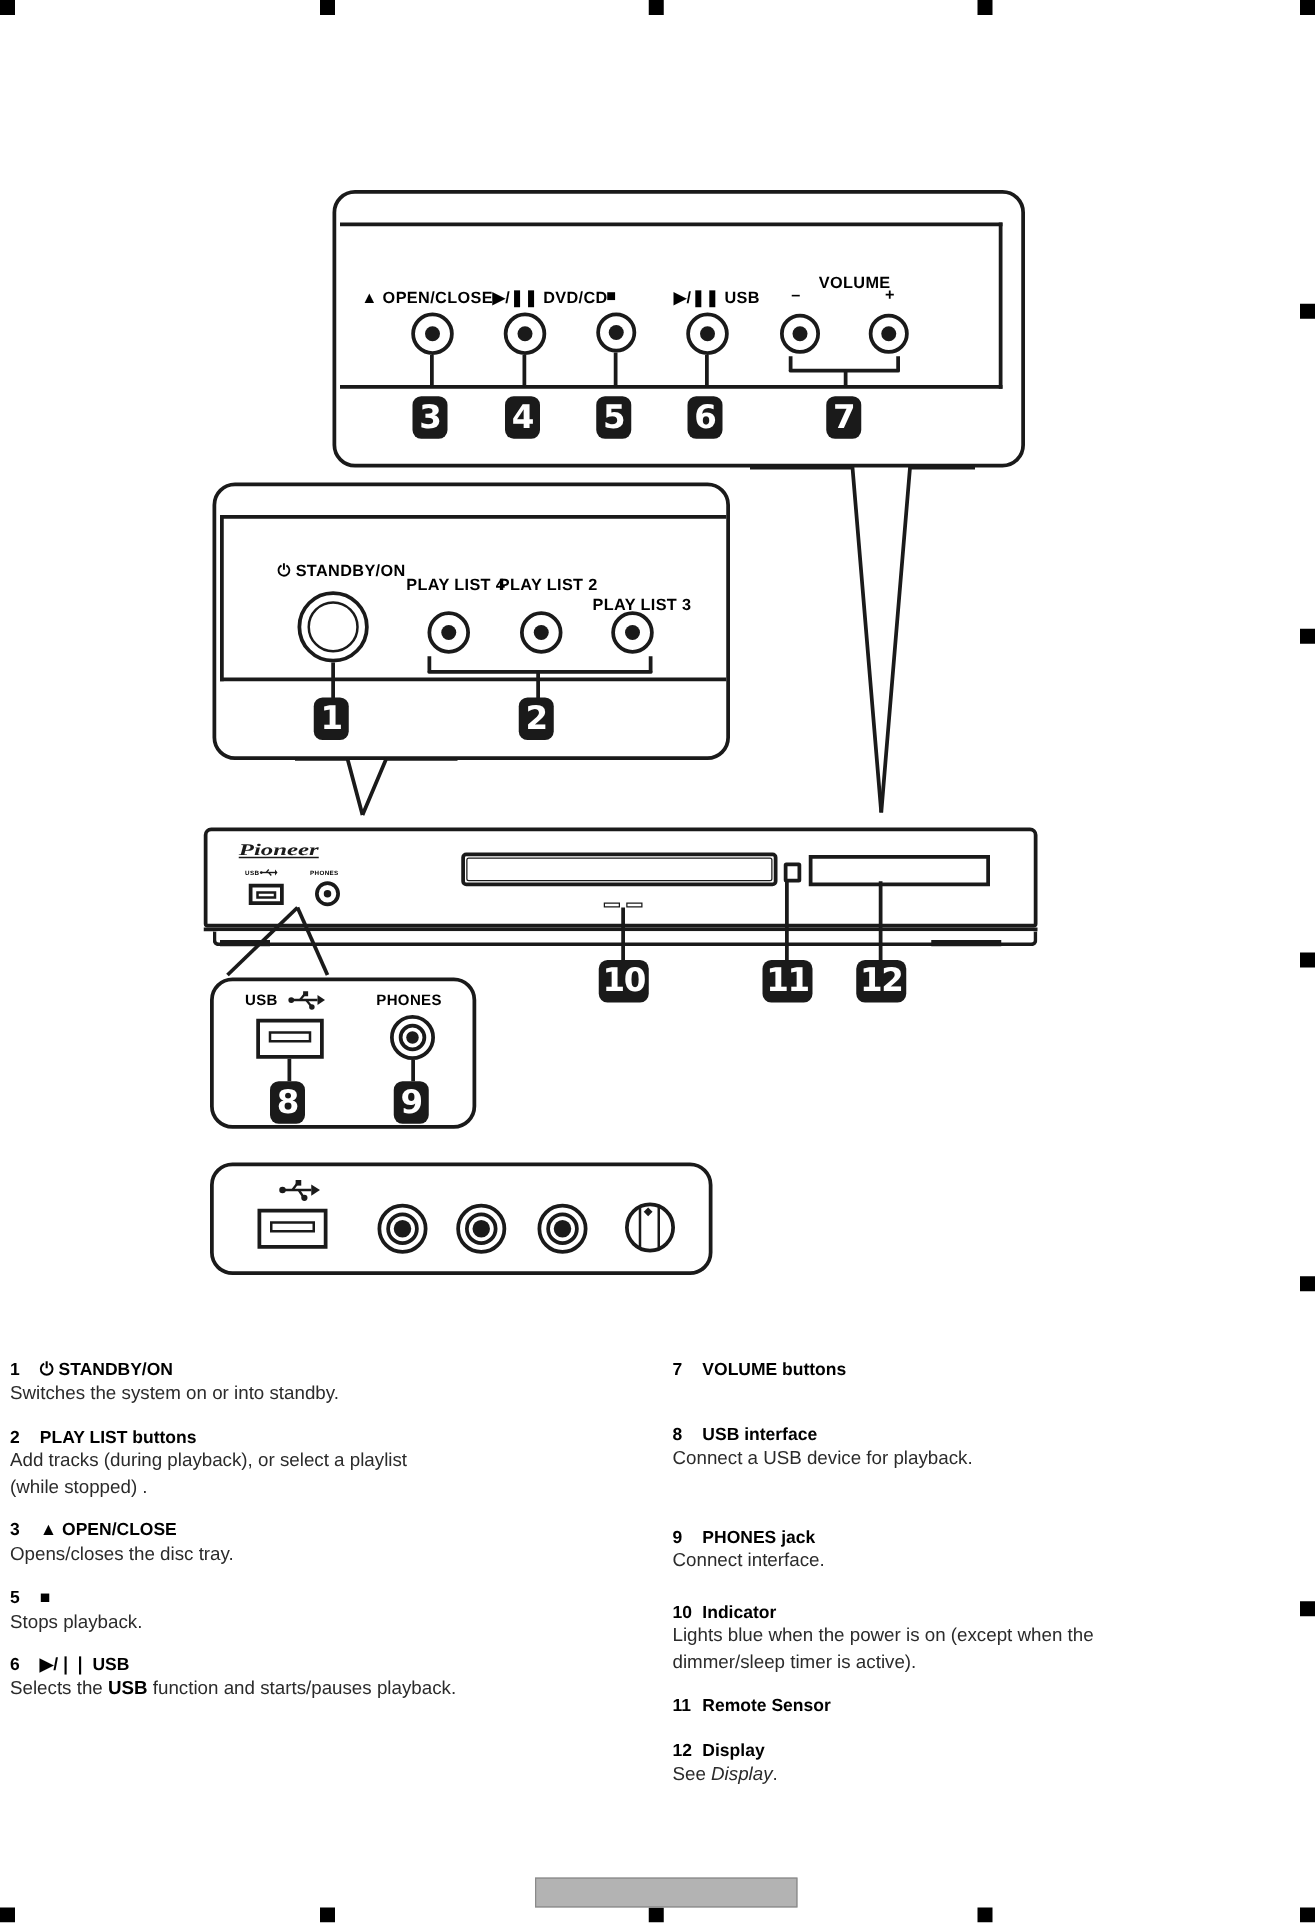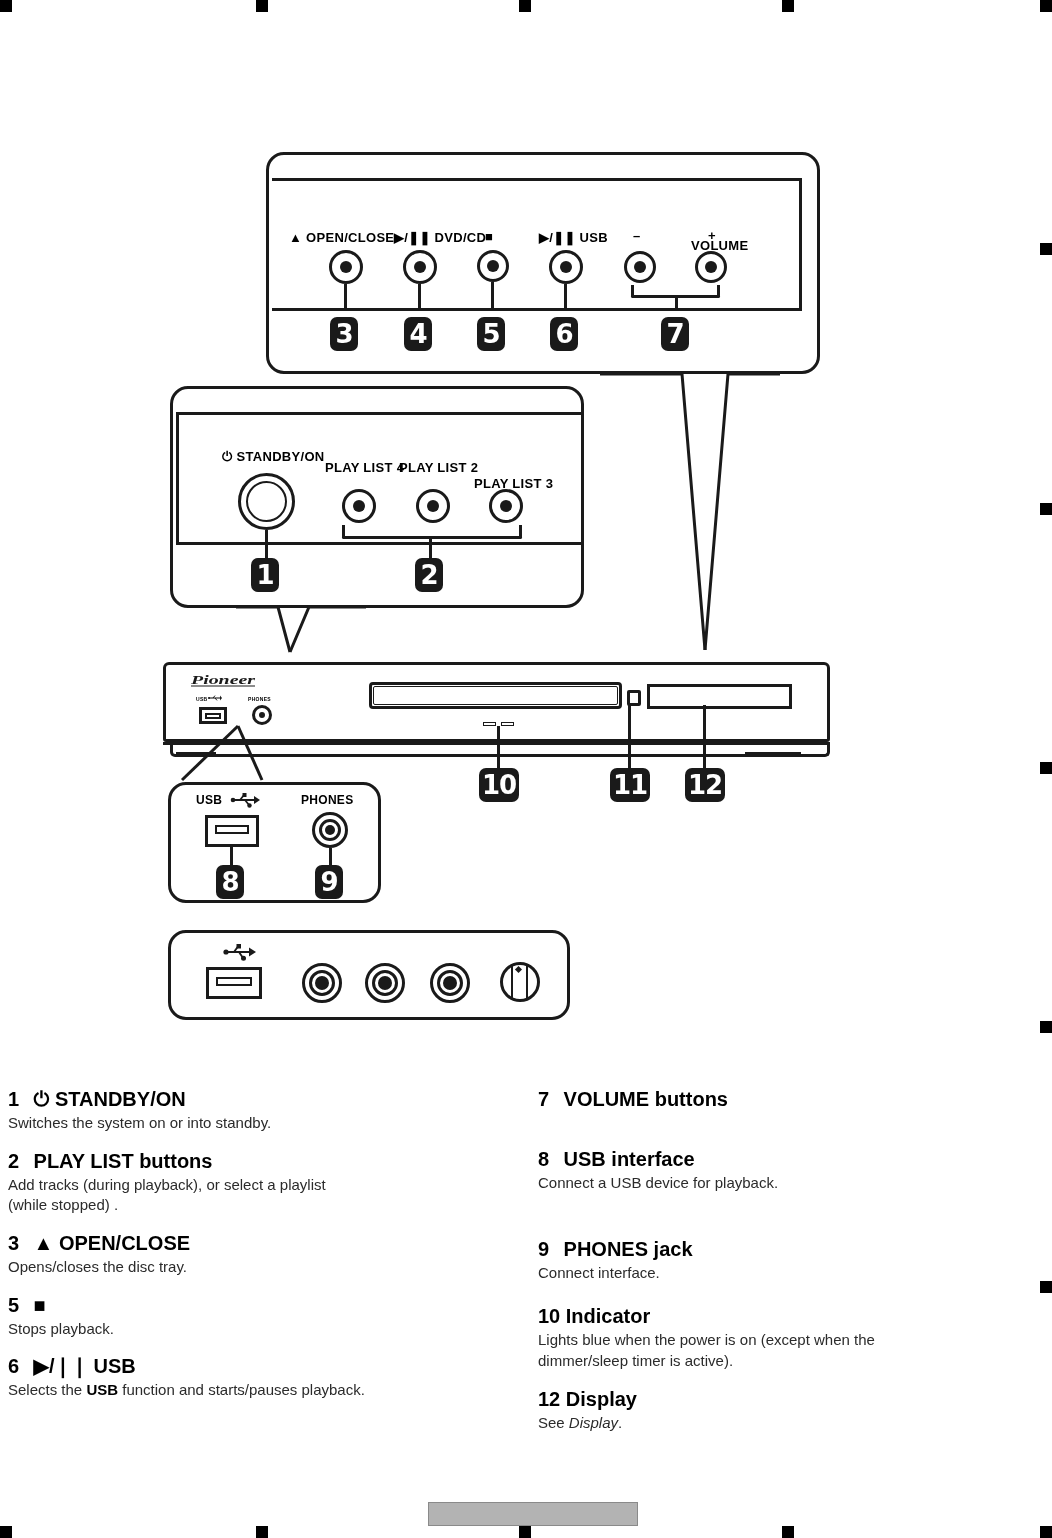--- a/index.html
+++ b/index.html
@@ -44,21 +44,21 @@
   .usbport::after{content:"";position:absolute;left:14%;right:14%;top:26%;height:22%;border:2px solid #1a1a1a;background:#fff;}
 
   
   .jack{position:absolute;box-sizing:border-box;border:3px solid #1a1a1a;border-radius:50%;background:#fff;}
   .jack::before{content:"";position:absolute;inset:4px;border:3px solid #1a1a1a;border-radius:50%;}
   .jack::after{content:"";position:absolute;inset:10px;border-radius:50%;background:#1a1a1a;}
 
   
   .desc-col{position:absolute;width:360px;}
   .item{margin-bottom:14px;}
-  .item-head{font-size:20px;font-weight:bold;line-height:1.3;}
+  .item-head{font-size:14px;font-weight:bold;line-height:1.3;}
   .item-head .num{display:inline-block;min-width:20px;}
   .item-body{font-size:15px;line-height:1.38;color:#2b2b2b;margin-top:1px;}
   .item-body b{font-weight:bold;color:#000;}
   .item-body i{font-style:italic;}
 
   .footer-bar{position:absolute;background:#b3b3b3;border:1px solid #8a8a8a;}
 </style>
 </head>
 <body>
 
@@ -93,21 +93,21 @@
 <span class="lbl lbl-sm" style="left:394px;top:230px;">
   <span>▶/❚❚</span>
   <span>DVD/CD</span>
 </span>
 <span class="lbl lbl-sm" style="left:485px;top:229px;">■</span>
 <span class="lbl lbl-sm" style="left:539px;top:230px;">
   <span>▶/❚❚</span>
   <span>USB</span>
 </span>
 <span class="lbl lbl-sm" style="left:633px;top:228px;">–</span>
-<span class="lbl lbl-sm" style="left:655px;top:238px;margin-left:36px;">VOLUME</span>
+<span class="lbl lbl-sm" style="left:655px;top:218px;">VOLUME</span>
 <span class="lbl lbl-sm" style="left:708px;top:228px;">+</span>
 
 <div class="btn" style="left:329px;top:250px;width:34px;height:34px;"></div>
 <div class="btn" style="left:403px;top:250px;width:34px;height:34px;"></div>
 <div class="btn" style="left:477px;top:250px;width:32px;height:32px;"></div>
 <div class="btn" style="left:549px;top:250px;width:34px;height:34px;"></div>
 <div class="btn" style="left:624px;top:251px;width:32px;height:32px;"></div>
 <div class="btn" style="left:695px;top:251px;width:32px;height:32px;"></div>
 
 <div class="leader" style="left:344px;top:284px;height:25px;"></div>
@@ -330,20 +330,26 @@
   </div>
 
   <div class="item">
     <div class="item-head">
       <span class="num">10</span>
       <span>Indicator</span>
     </div>
     <div class="item-body">Lights blue when the power is on (except when the dimmer/sleep timer is active).</div>
   </div>
 
+  <div class="item" style="margin-bottom:18px;">
+    <div class="item-head">
+      <span class="num">11</span>
+      <span>Remote Sensor</span>
+    </div>
+  </div>
 
   <div class="item">
     <div class="item-head">
       <span class="num">12</span>
       <span>Display</span>
     </div>
     <div class="item-body">
       <span>See </span><i>Display</i><span>.</span>
     </div>
   </div>

